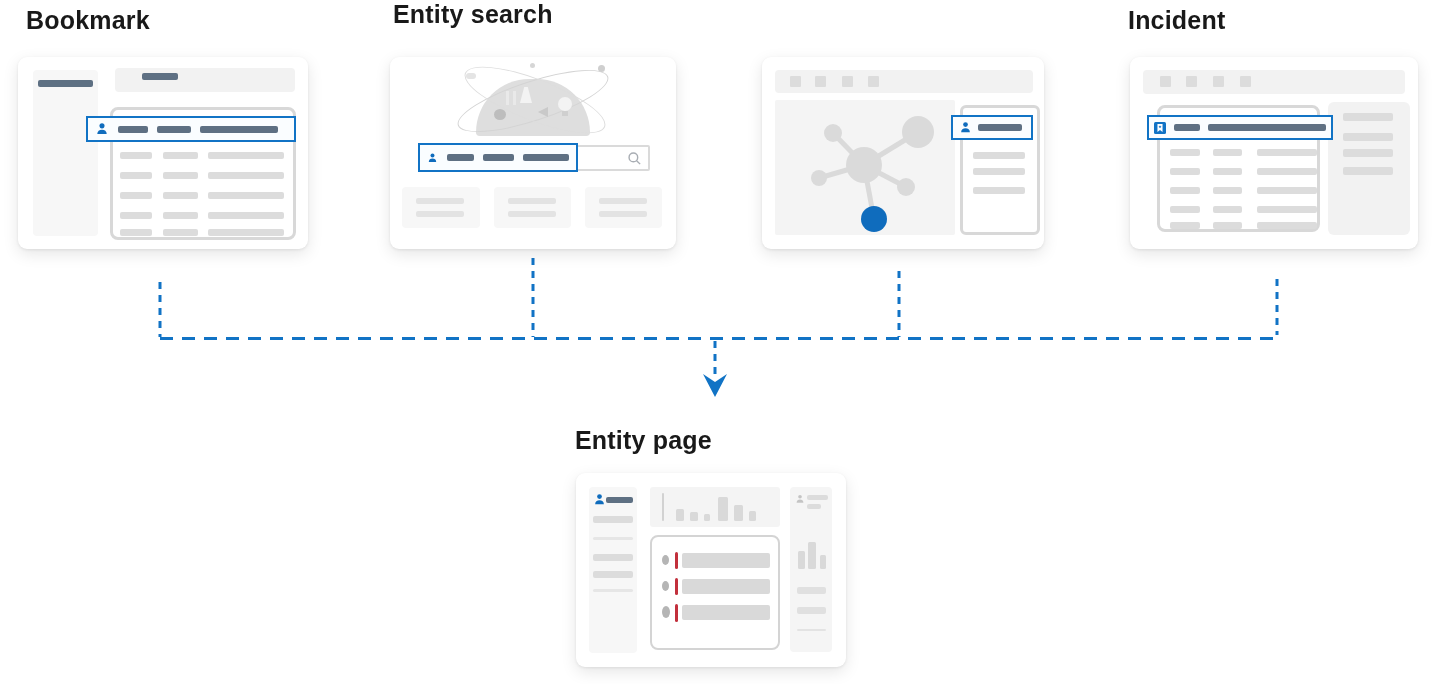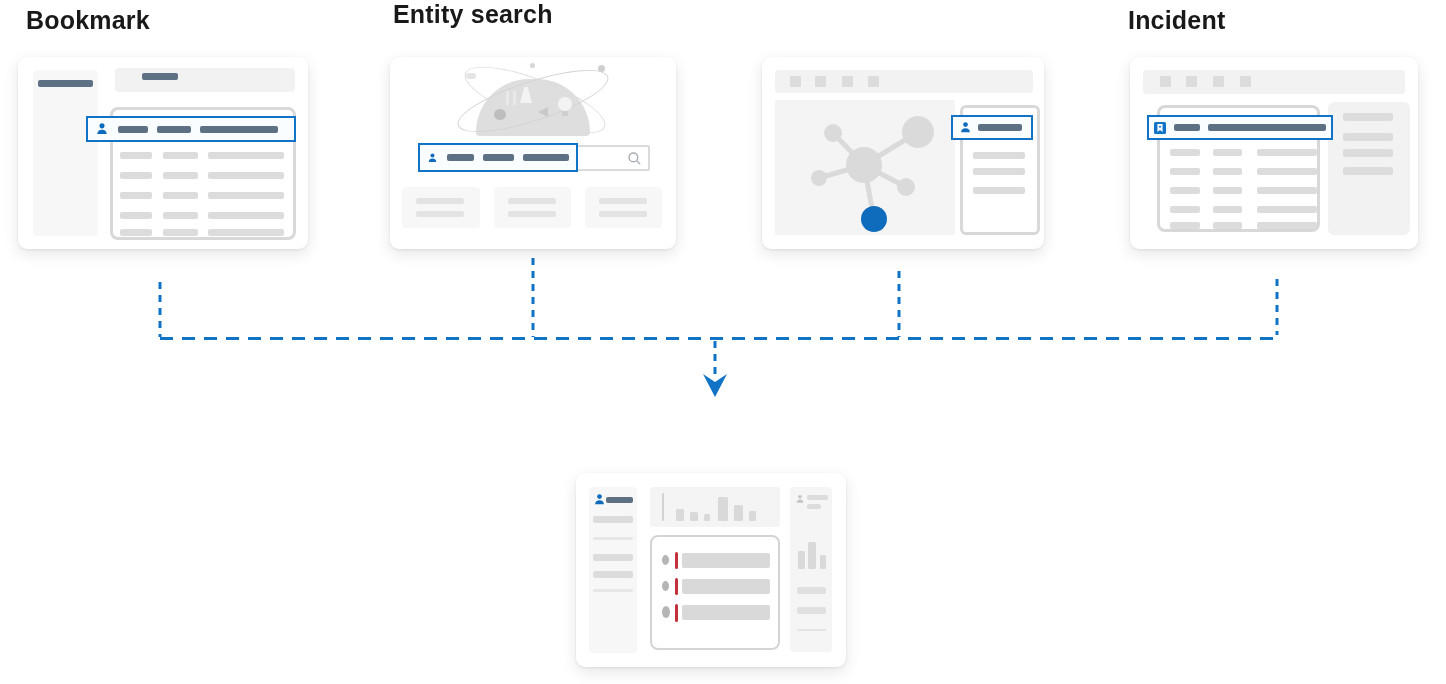--- a/index.html
+++ b/index.html
@@ -37,20 +37,21 @@
   svg { display:block; }
 </style>
 </head>
 <body>
 
 <div class="canvas">
 
   <div class="title" style="left:26px; top:6px;">Bookmark</div>
   <div class="title" style="left:393px; top:0;">Entity search</div>
   <div class="title" style="left:1128px; top:6px;">Incident</div>
+  <div class="title" style="left:575px; top:426px;">Entity page</div>
 
   <svg class="abs" style="left:0; top:0; pointer-events:none; z-index:0;" width="1446" height="684">
     <g stroke="#1173c5" stroke-width="3" fill="none">
       <path d="M160 282 V337" stroke-dasharray="7 6"></path>
       <path d="M533 258 V337" stroke-dasharray="7 6"></path>
       <path d="M899 271 V337" stroke-dasharray="7 6"></path>
       <path d="M1277 279 V335" stroke-dasharray="7 6"></path>
       <path d="M160 338.5 H1277" stroke-dasharray="13 9"></path>
       <path d="M715 341 V376" stroke-dasharray="7 6"></path>
     </g>

